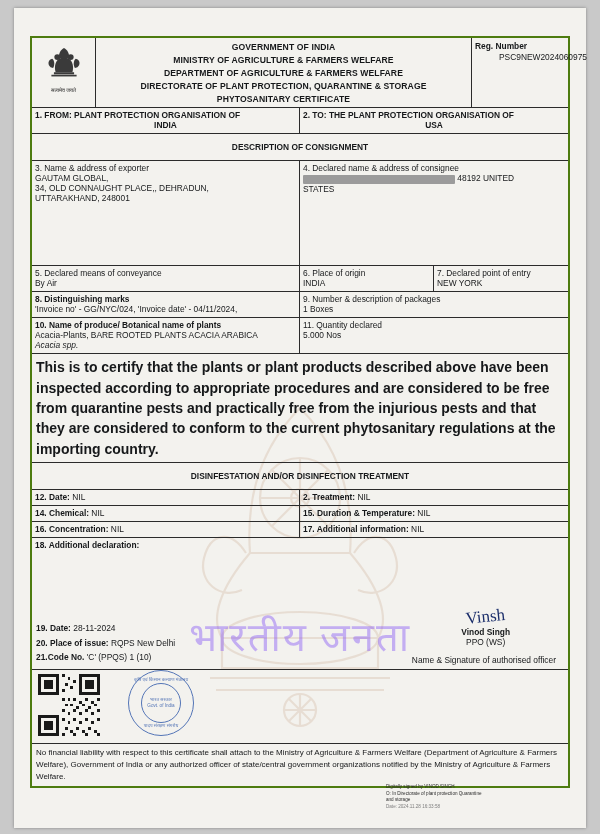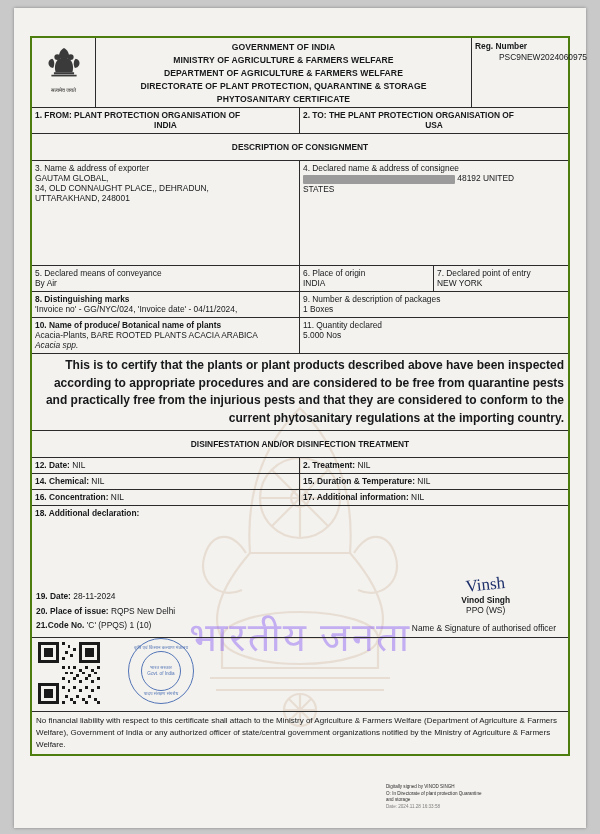--- a/index.html
+++ b/index.html
@@ -92,21 +92,21 @@
     background: #9b9b9b;
     border-radius: 1px;
     vertical-align: middle;
   }
   .smudge {
     color: #8d8d8d;
     filter: blur(0.6px);
   }
   .ital { font-style: italic; }
 
-  .cert-text { padding: 3px 4px; line-height: 1.45; font-weight: bold; font-size: 12px; text-align: right; }
+  .cert-text { padding: 3px 4px; line-height: 1.45; font-weight: bold; font-size: 14px; }
 
   .sig-area { position: relative; height: 116px; }
   .sig-left { position: absolute; left: 4px; bottom: 4px; line-height: 1.75; font-size: 8.4px; }
   .sig-right { position: absolute; right: 58px; bottom: 22px; text-align: center; font-size: 8.4px; }
   .sig-scribble { font-family: "Liberation Serif", serif; font-size: 17px; color: #1c2f6b; transform: rotate(-6deg); }
   .auth-line { position: absolute; right: 12px; bottom: 4px; font-size: 8.4px; }
 
   .stampzone { position: relative; height: 74px; }
   #qr { position: absolute; left: 6px; top: 4px; width: 62px; height: 62px; }
   #roundstamp {

